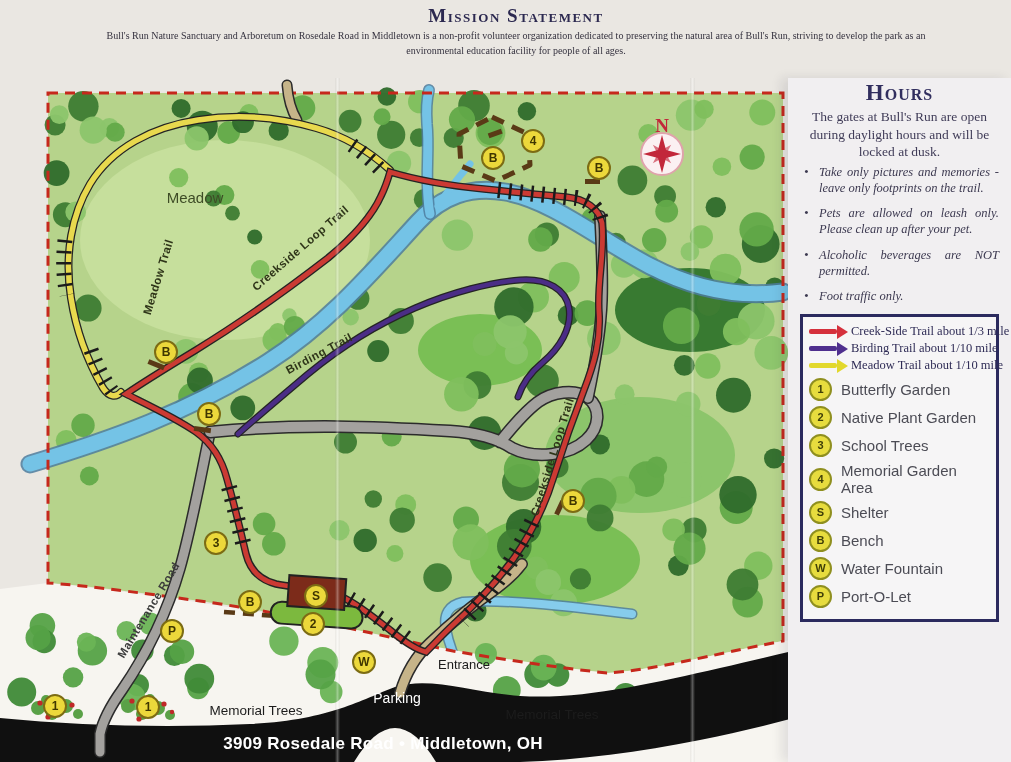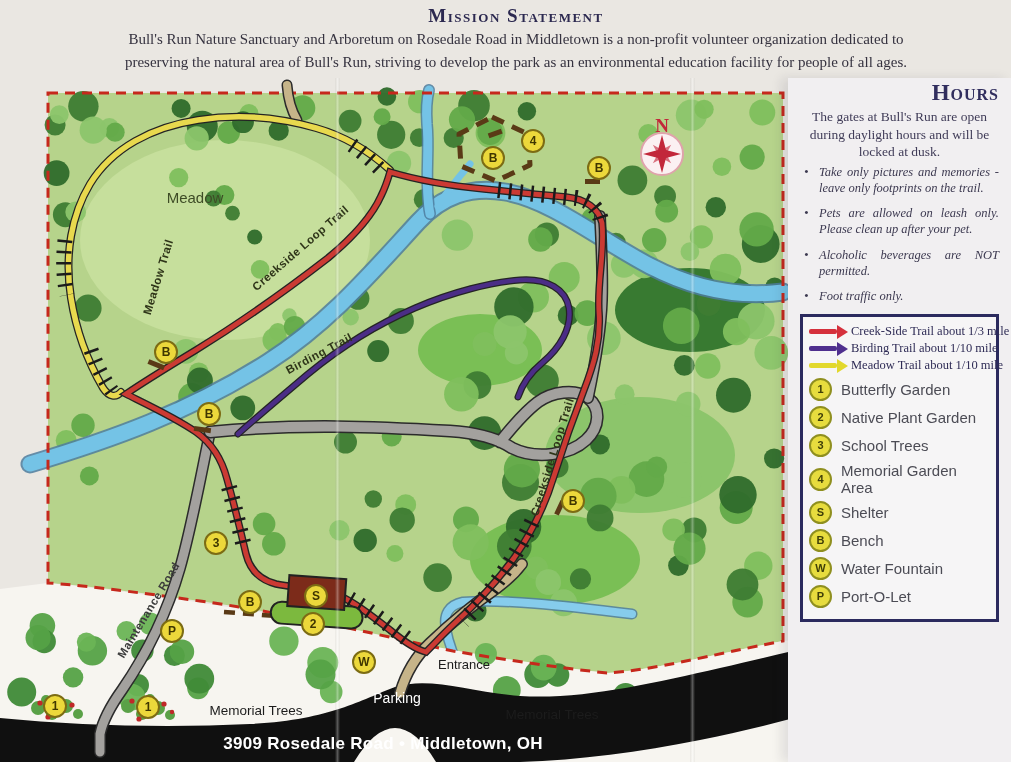--- a/index.html
+++ b/index.html
@@ -2,31 +2,31 @@
 <html><head>
 <meta charset="utf-8">
 <style>
   html,body{margin:0;padding:0;background:#d8d5d0;}
   .page{position:relative;width:1011px;height:762px;margin:0 auto;overflow:hidden;
         background:#eae7e2;font-family:"Liberation Serif",serif;}
   
   .mission{position:absolute;left:96px;top:5px;width:840px;text-align:center;z-index:5;}
   .mission h1{margin:0 0 1px;font-variant:small-caps;font-weight:700;font-size:19px;
               letter-spacing:1.5px;color:#2c2950;}
-  .mission p{margin:0;font-size:15px;line-height:1.5;color:#35323f;}
+  .mission p{margin:0;font-size:10px;line-height:1.5;color:#35323f;}
   
   svg.map{position:absolute;left:0;top:0;z-index:1;}
   
   .crease{position:absolute;top:78px;bottom:0;width:5px;z-index:4;
           background:linear-gradient(90deg,rgba(60,60,50,.07),rgba(255,255,255,.3),rgba(60,60,50,.06));}
   
   .sidebar{position:absolute;left:788px;top:78px;width:223px;height:684px;z-index:6;
            background:#f1eff1;box-sizing:border-box;padding:2px 12px 4px 12px;
            box-shadow:-7px 0 10px rgba(40,40,60,.10);color:#3a374e;}
-  .sidebar h2{margin:8px 0 2px;text-align:right;font-variant:small-caps;font-weight:700;
+  .sidebar h2{margin:8px 0 2px;text-align:center;font-variant:small-caps;font-weight:700;
               font-size:23px;letter-spacing:1px;color:#312e5e;}
   .sidebar h2:first-child{margin-top:0;}
   .hours-text{margin:0;font-size:13.5px;line-height:1.3;text-align:center;color:#403c58;}
   ul.please{list-style:none;margin:3px 0 2px;padding:0 0 0 4px;font-style:italic;}
   ul.please li{position:relative;padding-left:15px;margin-bottom:9px;font-size:12.5px;
                line-height:1.3;text-align:justify;color:#3c3950;}
   ul.please li::before{content:"\2022";position:absolute;left:0;top:0;font-size:13px;}
   .legend-box{border:3px solid #2b2a5e;background:rgba(255,255,255,.4);padding:5px 6px 6px;margin-top:10px;}
   .lrow{display:flex;align-items:center;margin:2px 0;font-size:12.5px;color:#2e2b55;white-space:nowrap;}
   .arrow{display:inline-block;width:28px;height:5px;border-radius:2px;position:relative;

